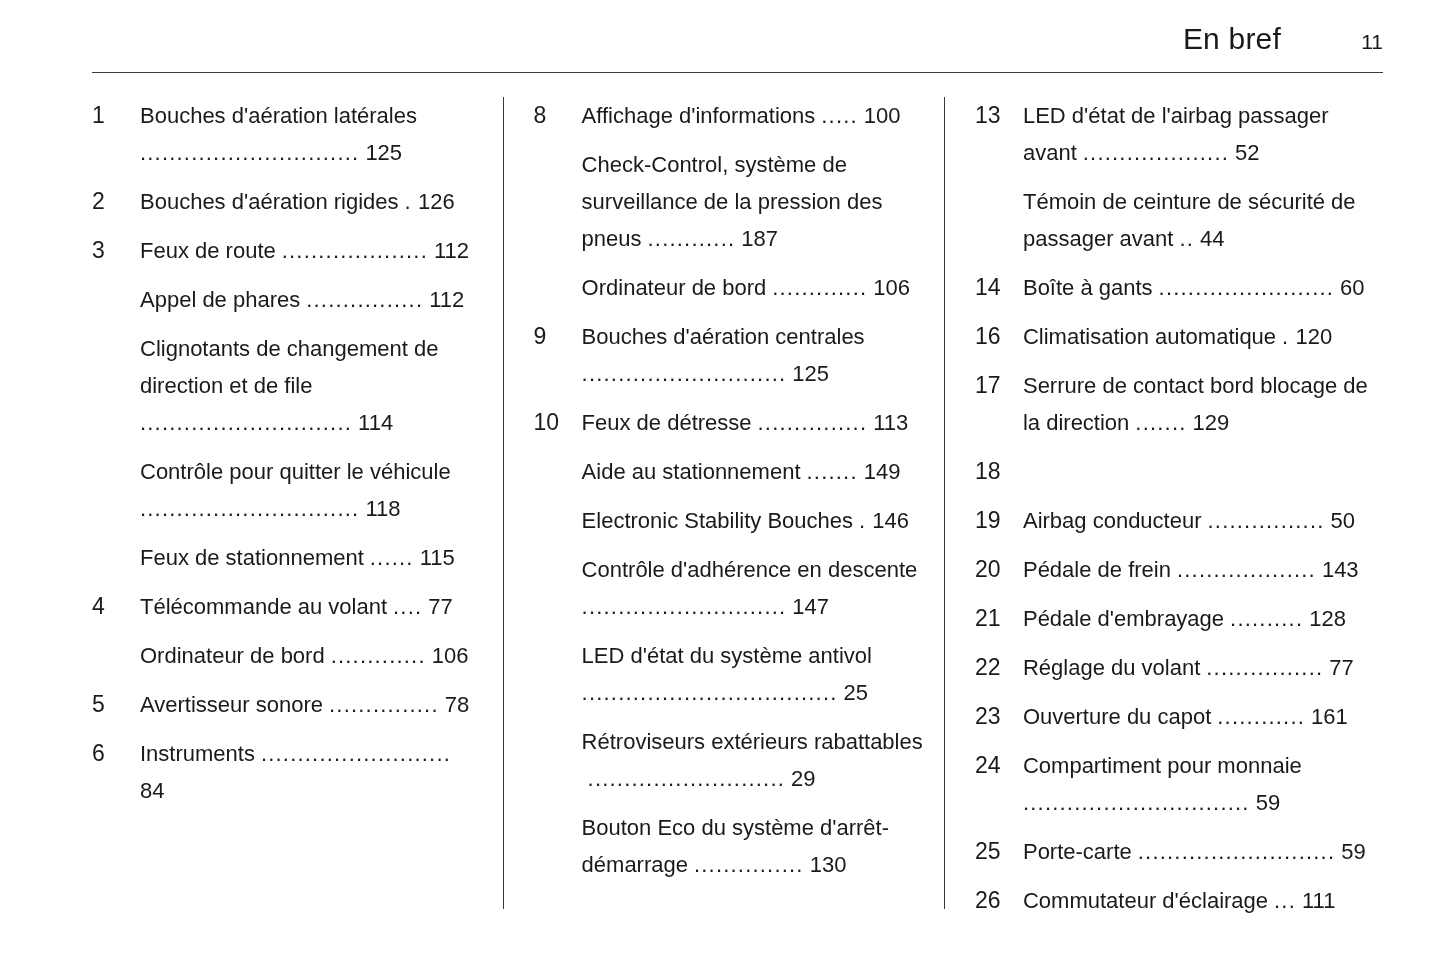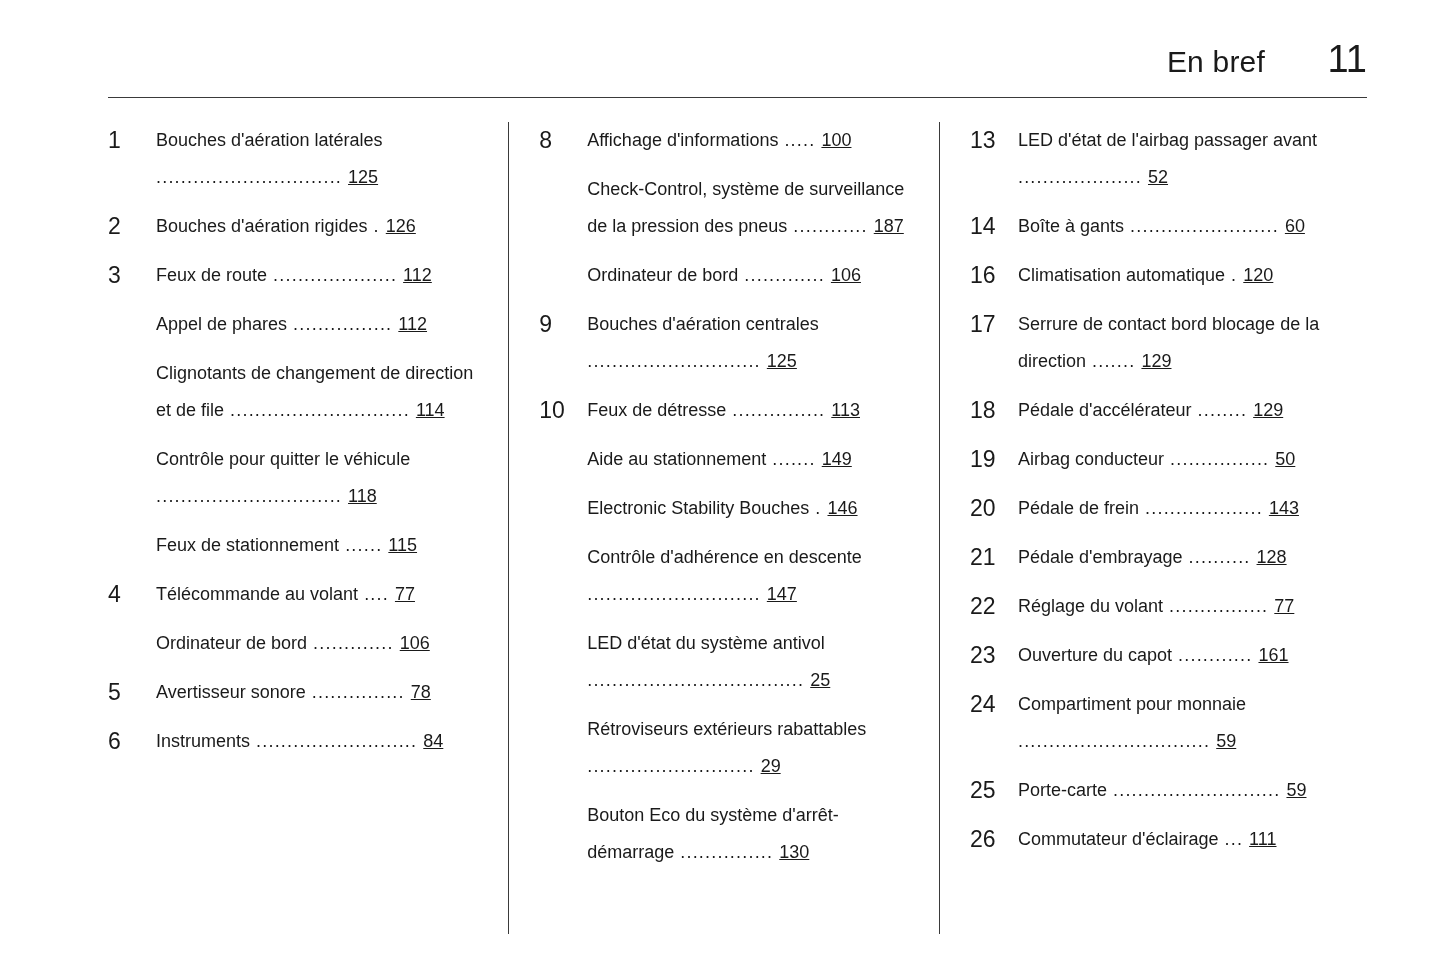--- a/index.html
+++ b/index.html
@@ -12,35 +12,35 @@
     background: #ffffff;
     font-family: "Liberation Sans", sans-serif;
     color: #1a1a1a;
     overflow: hidden;
   }
   .page {
     position: relative;
     width: 1445px;
     height: 710px;
     box-sizing: border-box;
-    padding: 16px;
+    padding: 0;
   }
   .header {
     display: flex;
     align-items: baseline;
     justify-content: flex-end;
     padding: 22px 62px 0 0;
   }
   .header-title {
     font-size: 30px;
     letter-spacing: 0.2px;
     color: #1a1a1a;
   }
   .header-page {
-    font-size: 38px;
+    font-size: 21px;
     margin-left: 62px;
     min-width: 40px;
     text-align: right;
     color: #1a1a1a;
   }
   .rule {
     margin: 16px 62px 0 92px;
     border-top: 1.6px solid #3a3a3a;
   }
   .columns {
@@ -82,34 +82,33 @@
     flex: 0 0 48px;
     font-size: 23px;
     line-height: 37px;
     color: #1a1a1a;
   }
   .entry-num.blank {
     visibility: hidden;
   }
   .entry-body {
     flex: 1 1 auto;
-    font-size: 18px;
+    font-size: 22px;
     line-height: 37px;
     color: #1a1a1a;
   }
   .entry-text {
     
   }
   .dots {
     letter-spacing: 1.2px;
     color: #1a1a1a;
   }
   .pg {
     white-space: nowrap;
-    text-decoration: underline;
   }
   .nbsp-gap {
     display: inline-block;
     width: 6px;
   }
 </style>
 </head>
 <body>
 
 <div class="page">
@@ -215,34 +214,37 @@
           <div class="entry-body"><span class="entry-text">Bouton Eco du système d'arrêt-démarrage</span><span class="nbsp-gap"></span><span class="dots">...............</span><span class="nbsp-gap"></span><span class="pg">130</span></div>
         </div>
       </div>
     <div class="col-sep"></div>
     <div class="col col-3" id="col-2">
         <div class="entry">
           <div class="entry-num">13</div>
           <div class="entry-body"><span class="entry-text">LED d'état de l'airbag passager avant</span><span class="nbsp-gap"></span><span class="dots">....................</span><span class="nbsp-gap"></span><span class="pg">52</span></div>
         </div>
         <div class="entry">
+          <div class="entry-num blank"></div>
+          <div class="entry-body"><span class="entry-text">Témoin de ceinture de sécurité de passager avant</span><span class="nbsp-gap"></span><span class="dots">..</span><span class="nbsp-gap"></span><span class="pg">44</span></div>
+        </div>
+        <div class="entry">
           <div class="entry-num">14</div>
           <div class="entry-body"><span class="entry-text">Boîte à gants</span><span class="nbsp-gap"></span><span class="dots">........................</span><span class="nbsp-gap"></span><span class="pg">60</span></div>
         </div>
         <div class="entry">
           <div class="entry-num">16</div>
           <div class="entry-body"><span class="entry-text">Climatisation automatique</span><span class="nbsp-gap"></span><span class="dots">.</span><span class="nbsp-gap"></span><span class="pg">120</span></div>
         </div>
         <div class="entry">
           <div class="entry-num">17</div>
           <div class="entry-body"><span class="entry-text">Serrure de contact bord blocage de la direction</span><span class="nbsp-gap"></span><span class="dots">.......</span><span class="nbsp-gap"></span><span class="pg">129</span></div>
         </div>
         <div class="entry">
           <div class="entry-num">18</div>
-          <div class="entry-body"><span class="entry-text">Pédale d'accélérateur</span><span class="nbsp-gap"></span><span class="dots">........</span><span class="nbsp-gap"></span><span class="pg">129</span></div>
         </div>
         <div class="entry">
           <div class="entry-num">19</div>
           <div class="entry-body"><span class="entry-text">Airbag conducteur</span><span class="nbsp-gap"></span><span class="dots">................</span><span class="nbsp-gap"></span><span class="pg">50</span></div>
         </div>
         <div class="entry">
           <div class="entry-num">20</div>
           <div class="entry-body"><span class="entry-text">Pédale de frein</span><span class="nbsp-gap"></span><span class="dots">...................</span><span class="nbsp-gap"></span><span class="pg">143</span></div>
         </div>
         <div class="entry">

